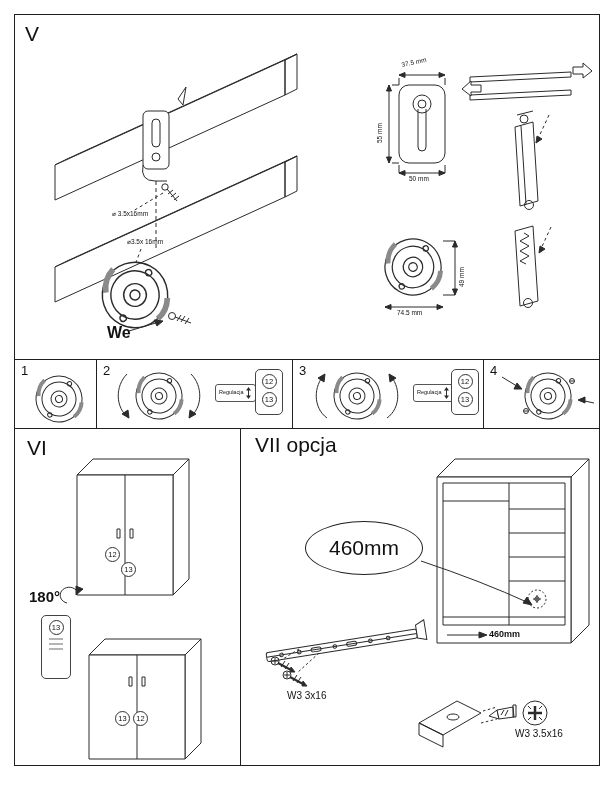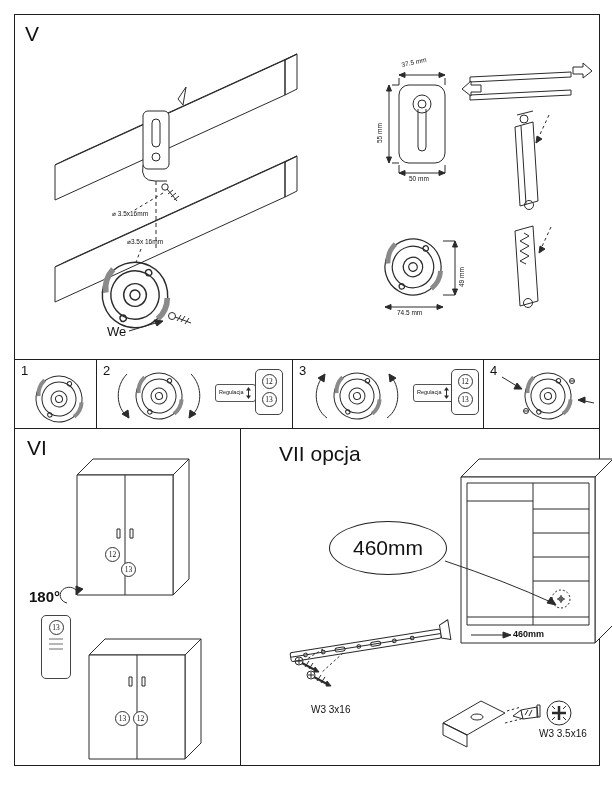--- a/index.html
+++ b/index.html
@@ -6,32 +6,32 @@
   body{width:612px;height:792px;position:relative;font-family:"Liberation Sans","DejaVu Sans",sans-serif;color:#111;}
   .page{position:absolute;inset:0;background:#fff;}
   .frame{position:absolute;left:14px;top:14px;width:584px;height:750px;border:1.5px solid #1f1f1f;}
   .sec{position:absolute;}
   .lbl{position:absolute;white-space:nowrap;line-height:1;}
   .sec-title{font-size:21px;}
   .dim{font-size:6.5px;}
   .rotm12{transform:rotate(-12deg);transform-origin:left top;}
   .rot90{transform:rotate(-90deg);transform-origin:left top;}
   svg.art{position:absolute;overflow:visible;}
-  .circ{display:inline-flex;align-items:center;justify-content:center;width:13px;height:13px;border:1px solid #333;border-radius:50%;font-size:7.5px;background:#fff;flex:none;line-height:1;font-family:Liberation Serif, serif;}
+  .circ{display:inline-flex;align-items:center;justify-content:center;width:13px;height:13px;border:1px solid #333;border-radius:50%;font-size:7.5px;background:#fff;flex:none;line-height:1;}
   .circ.abs{position:absolute;}
   .card{position:absolute;border:1.2px solid #444;border-radius:5px;background:#fff;display:flex;flex-direction:column;align-items:center;padding-top:4px;gap:3px;}
   .card-line{width:14px;height:2px;background:#b5b5b5;}
   .steps-strip{position:absolute;left:0;top:344px;width:100%;height:70px;border-top:1.5px solid #1f1f1f;border-bottom:1.5px solid #1f1f1f;display:flex;box-sizing:border-box;}
   .step-cell{position:relative;height:100%;flex:0 0 auto;}
   .step-cell.last{flex:1 1 auto;}
   .step-cell + .step-cell{border-left:1.5px solid #1f1f1f;}
   .step-num{position:absolute;left:6px;top:3px;font-size:13px;}
   .adjust{position:absolute;display:flex;align-items:center;gap:2px;border:1px solid #555;border-radius:3px;padding:2px 3px;background:#fff;}
   .adjust-label{font-size:5.5px;line-height:1;}
-  .bottom-row{position:absolute;top:414px;left:0;right:0;bottom:0;display:flex;gap:24px;}
+  .bottom-row{position:absolute;top:414px;left:0;right:0;bottom:0;display:flex;}
   .sec-vi{position:relative;width:226px;border-right:1.5px solid #1f1f1f;box-sizing:border-box;}
   .sec-vii{position:relative;flex:1;}
   .callout{position:absolute;border:1.6px solid #1f1f1f;border-radius:50%;display:flex;align-items:center;justify-content:center;font-size:21px;background:#fff;}
   .w3{font-size:10px;}
   .small-dim{font-size:9px;font-weight:600;}
   .rot180{font-size:15px;font-weight:600;}
 </style>
 </head>
 <body>
 
@@ -162,21 +162,21 @@
           <path d="M509,218 l5,3 l-9,5 l9,5 l-9,5 l9,5 l-9,5 l6,3"></path>
           <circle cx="513" cy="288" r="4.5"></circle>
           <line x1="536" y1="212" x2="524" y2="238" stroke-dasharray="3,3"></line>
           <polygon points="524,238 525,231 530,234" fill="#2b2b2b"></polygon>
         </g>
       </g>
     </svg>
 
     <span class="lbl dim" style="left:97px;top:196px">⌀ 3.5x16mm</span>
     <span class="lbl dim" style="left:112px;top:224px">⌀3.5x 16mm</span>
-    <span class="lbl" style="left:92px;top:310px;font-size:13px;font-weight:400">We</span>
+    <span class="lbl" style="left:92px;top:310px;font-size:16px;font-weight:700">We</span>
     <span class="lbl dim rotm12" style="left:386px;top:47px">37.5 mm</span>
     <span class="lbl dim rot90" style="left:362px;top:128px">55 mm</span>
     <span class="lbl dim" style="left:394px;top:161px">50 mm</span>
     <span class="lbl dim rot90" style="left:444px;top:272px">49 mm</span>
     <span class="lbl dim" style="left:382px;top:295px">74.5 mm</span>
   </div>
 
   <div class="steps-strip">
     <div class="step-cell" style="width:81px">
       <span class="step-num">1</span>
@@ -285,21 +285,21 @@
         <span class="circ">13</span>
         <div class="card-line"></div>
         <div class="card-line"></div>
         <div class="card-line"></div>
       </div>
       <span class="circ abs" style="left:100px;top:282px">13</span>
       <span class="circ abs" style="left:118px;top:282px">12</span>
     </div>
 
     <div class="sec-vii">
-      <span class="lbl sec-title" style="left:14px;top:14px">VII opcja</span>
+      <span class="lbl sec-title" style="left:14px;top:5px">VII opcja</span>
       <svg class="art" width="357" height="335" viewBox="0 0 357 335">
         <g stroke="#2b2b2b" stroke-width="1" fill="none" stroke-linejoin="round">
           <g>
             <polygon points="196,48 330,48 348,30 214,30" fill="#fff"></polygon>
             <polygon points="330,48 348,30 348,196 330,214" fill="#fff"></polygon>
             <rect x="196" y="48" width="134" height="166" fill="#fff"></rect>
             <rect x="202" y="54" width="122" height="142"></rect>
             <line x1="268" y1="54" x2="268" y2="196"></line>
             <line x1="268" y1="80" x2="324" y2="80"></line>
             <line x1="268" y1="104" x2="324" y2="104"></line>
@@ -373,19 +373,19 @@
                 <line x1="301" y1="277" x2="298" y2="280"></line>
             <line x1="287" y1="291" x2="290" y2="288"></line>
                 <line x1="301" y1="291" x2="298" y2="288"></line>
           </g>
         </g>
       </svg>
       <div class="callout" style="left:64px;top:92px;width:116px;height:52px">
         <span>460mm</span>
       </div>
       <span class="lbl small-dim" style="left:248px;top:201px">460mm</span>
-      <span class="lbl w3" style="left:46px;top:276px">W3 3x16</span>
+      <span class="lbl w3" style="left:46px;top:262px">W3 3x16</span>
       <span class="lbl w3" style="left:274px;top:300px">W3 3.5x16</span>
     </div>
   </div>
 
  </div>
 </div>
 
 </body></html>

